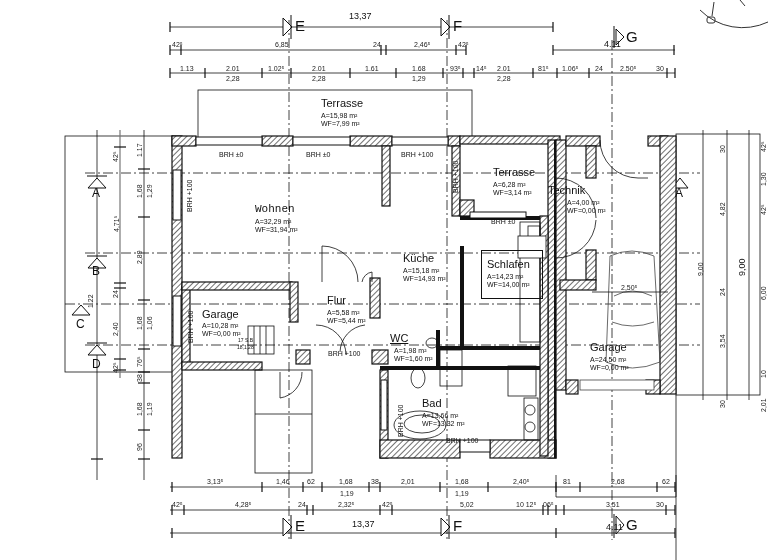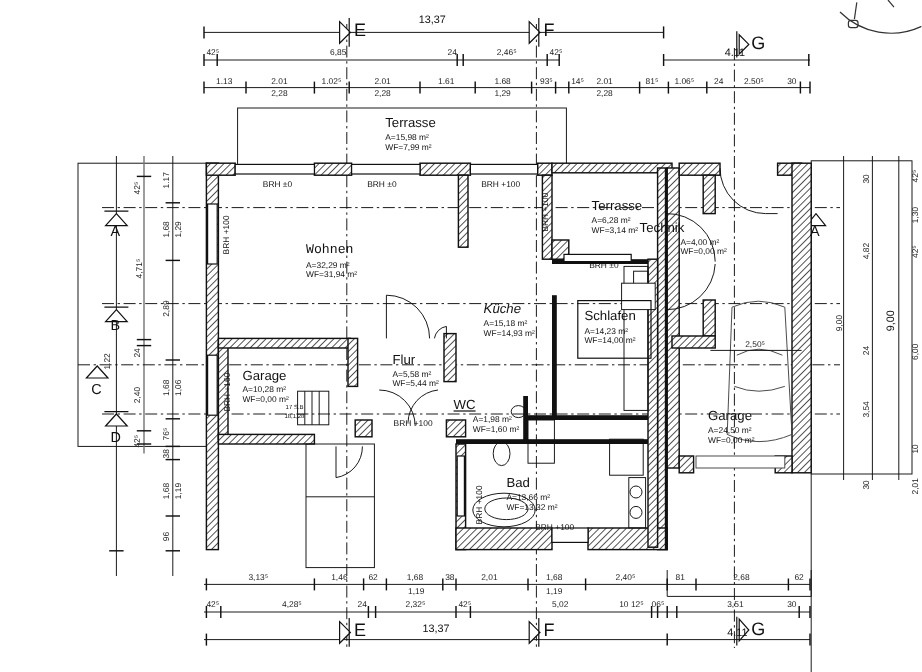--- a/index.html
+++ b/index.html
@@ -307,26 +307,26 @@
   <div class="lbl room-name" style="left:255px;top:204px;font-family:Liberation Mono, monospace;">Wohnen</div>
   <div class="lbl room-sub" style="left:255px;top:217px;">A=32,29 m²</div>
   <div class="lbl room-sub" style="left:255px;top:225px;">WF=31,94 m²</div>
 </div>
 <div>
   <div class="lbl room-name" style="left:493px;top:167px;">Terrasse</div>
   <div class="lbl room-sub" style="left:493px;top:180px;">A=6,28 m²</div>
   <div class="lbl room-sub" style="left:493px;top:188px;">WF=3,14 m²</div>
 </div>
 <div>
-  <div class="lbl room-name" style="left:533px;top:185px;">Technik</div>
+  <div class="lbl room-name" style="left:548px;top:185px;">Technik</div>
   <div class="lbl room-sub" style="left:567px;top:198px;">A=4,00 m²</div>
   <div class="lbl room-sub" style="left:567px;top:206px;">WF=0,00 m²</div>
 </div>
 <div>
-  <div class="lbl room-name" style="left:403px;top:253px;font-style:italic;">Küche</div>
+  <div class="lbl room-name" style="left:403px;top:253px;">Küche</div>
   <div class="lbl room-sub" style="left:403px;top:266px;">A=15,18 m²</div>
   <div class="lbl room-sub" style="left:403px;top:274px;">WF=14,93 m²</div>
 </div>
 <div style="position:absolute;left:481px;top:250px;width:60px;height:47px;border:1px solid #111;">
   <div class="lbl room-name" style="left:5px;top:8px;">Schlafen</div>
   <div class="lbl room-sub" style="left:5px;top:21px;">A=14,23 m²</div>
   <div class="lbl room-sub" style="left:5px;top:29px;">WF=14,00 m²</div>
 </div>
 <div>
   <div class="lbl room-name" style="left:327px;top:295px;">Flur</div>
@@ -334,21 +334,21 @@
   <div class="lbl room-sub" style="left:327px;top:316px;">WF=5,44 m²</div>
 </div>
 <div>
   <div class="lbl room-name" style="left:202px;top:309px;">Garage</div>
   <div class="lbl room-sub" style="left:202px;top:321px;">A=10,28 m²</div>
   <div class="lbl room-sub" style="left:202px;top:329px;">WF=0,00 m²</div>
 </div>
 <div class="lbl" style="left:238px;top:338px;font-size:5px;">17 S.B</div>
 <div class="lbl" style="left:237px;top:345px;font-size:5px;">18,1,28</div>
 <div>
-  <div class="lbl room-name" style="left:378px;top:333px;text-decoration:underline;">WC</div>
+  <div class="lbl room-name" style="left:390px;top:333px;text-decoration:underline;">WC</div>
   <div class="lbl room-sub" style="left:394px;top:346px;">A=1,98 m²</div>
   <div class="lbl room-sub" style="left:394px;top:354px;">WF=1,60 m²</div>
 </div>
 <div>
   <div class="lbl room-name" style="left:422px;top:398px;">Bad</div>
   <div class="lbl room-sub" style="left:422px;top:411px;">A=13,66 m²</div>
   <div class="lbl room-sub" style="left:422px;top:419px;">WF=13,32 m²</div>
 </div>
 <div>
   <div class="lbl room-name" style="left:590px;top:342px;">Garage</div>

